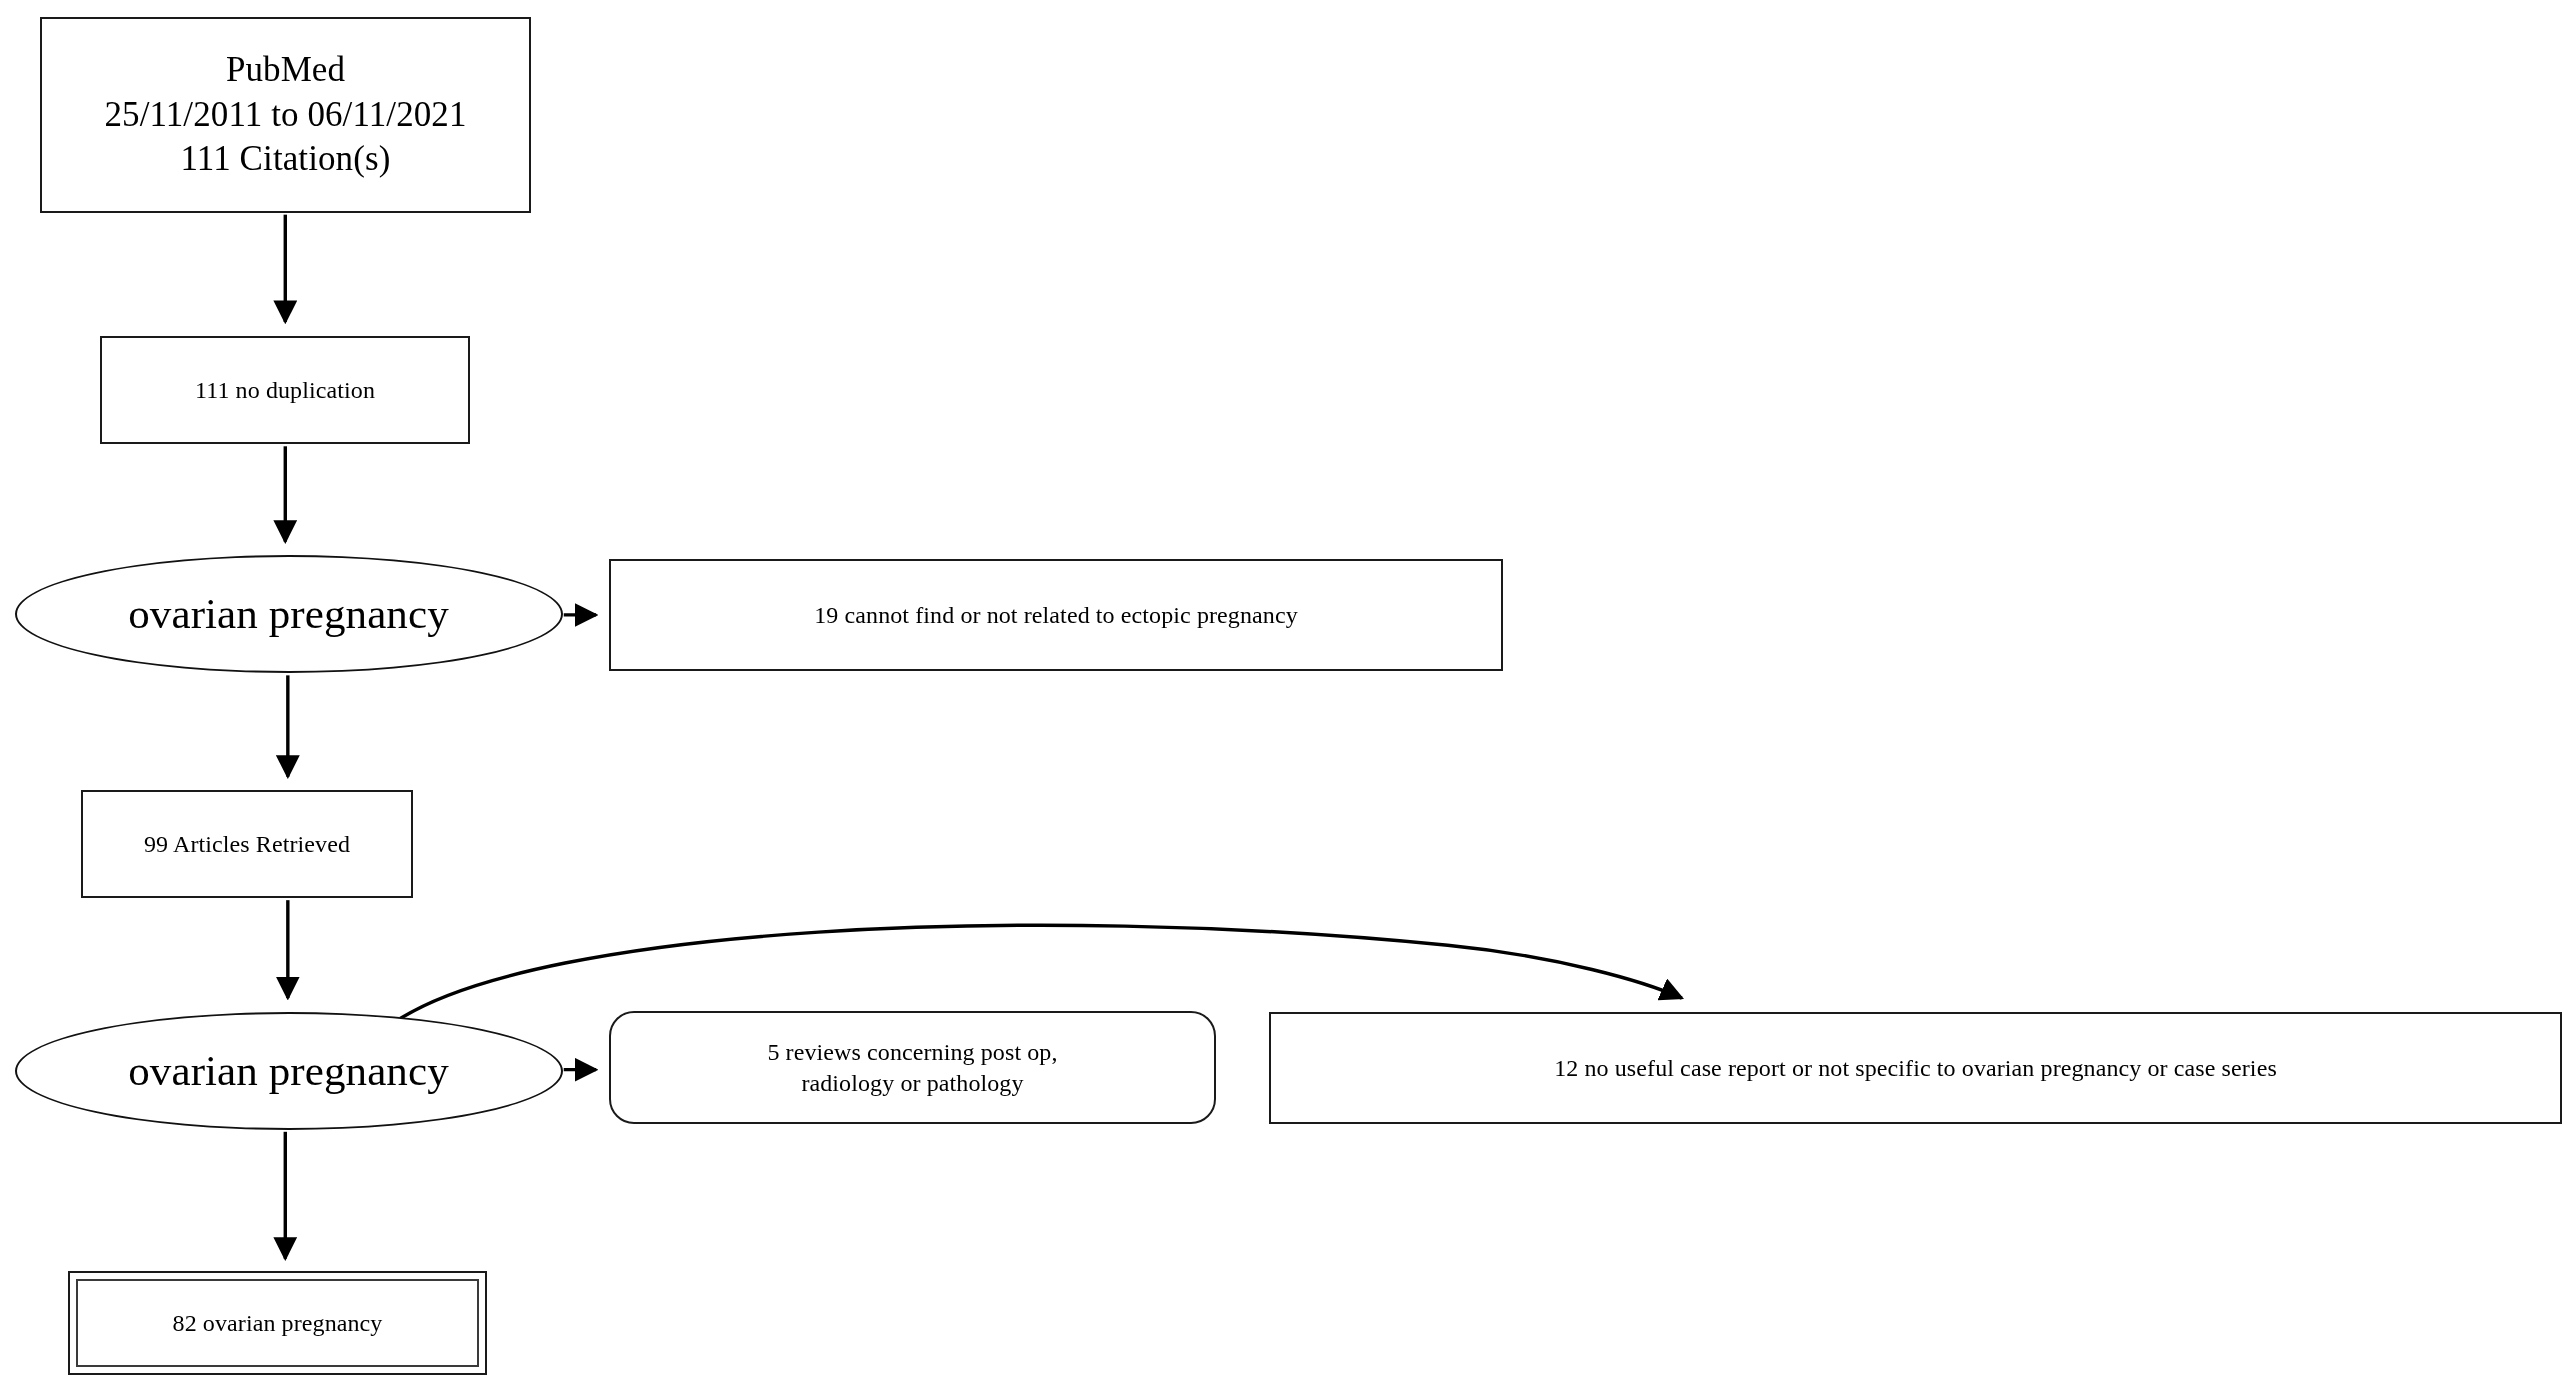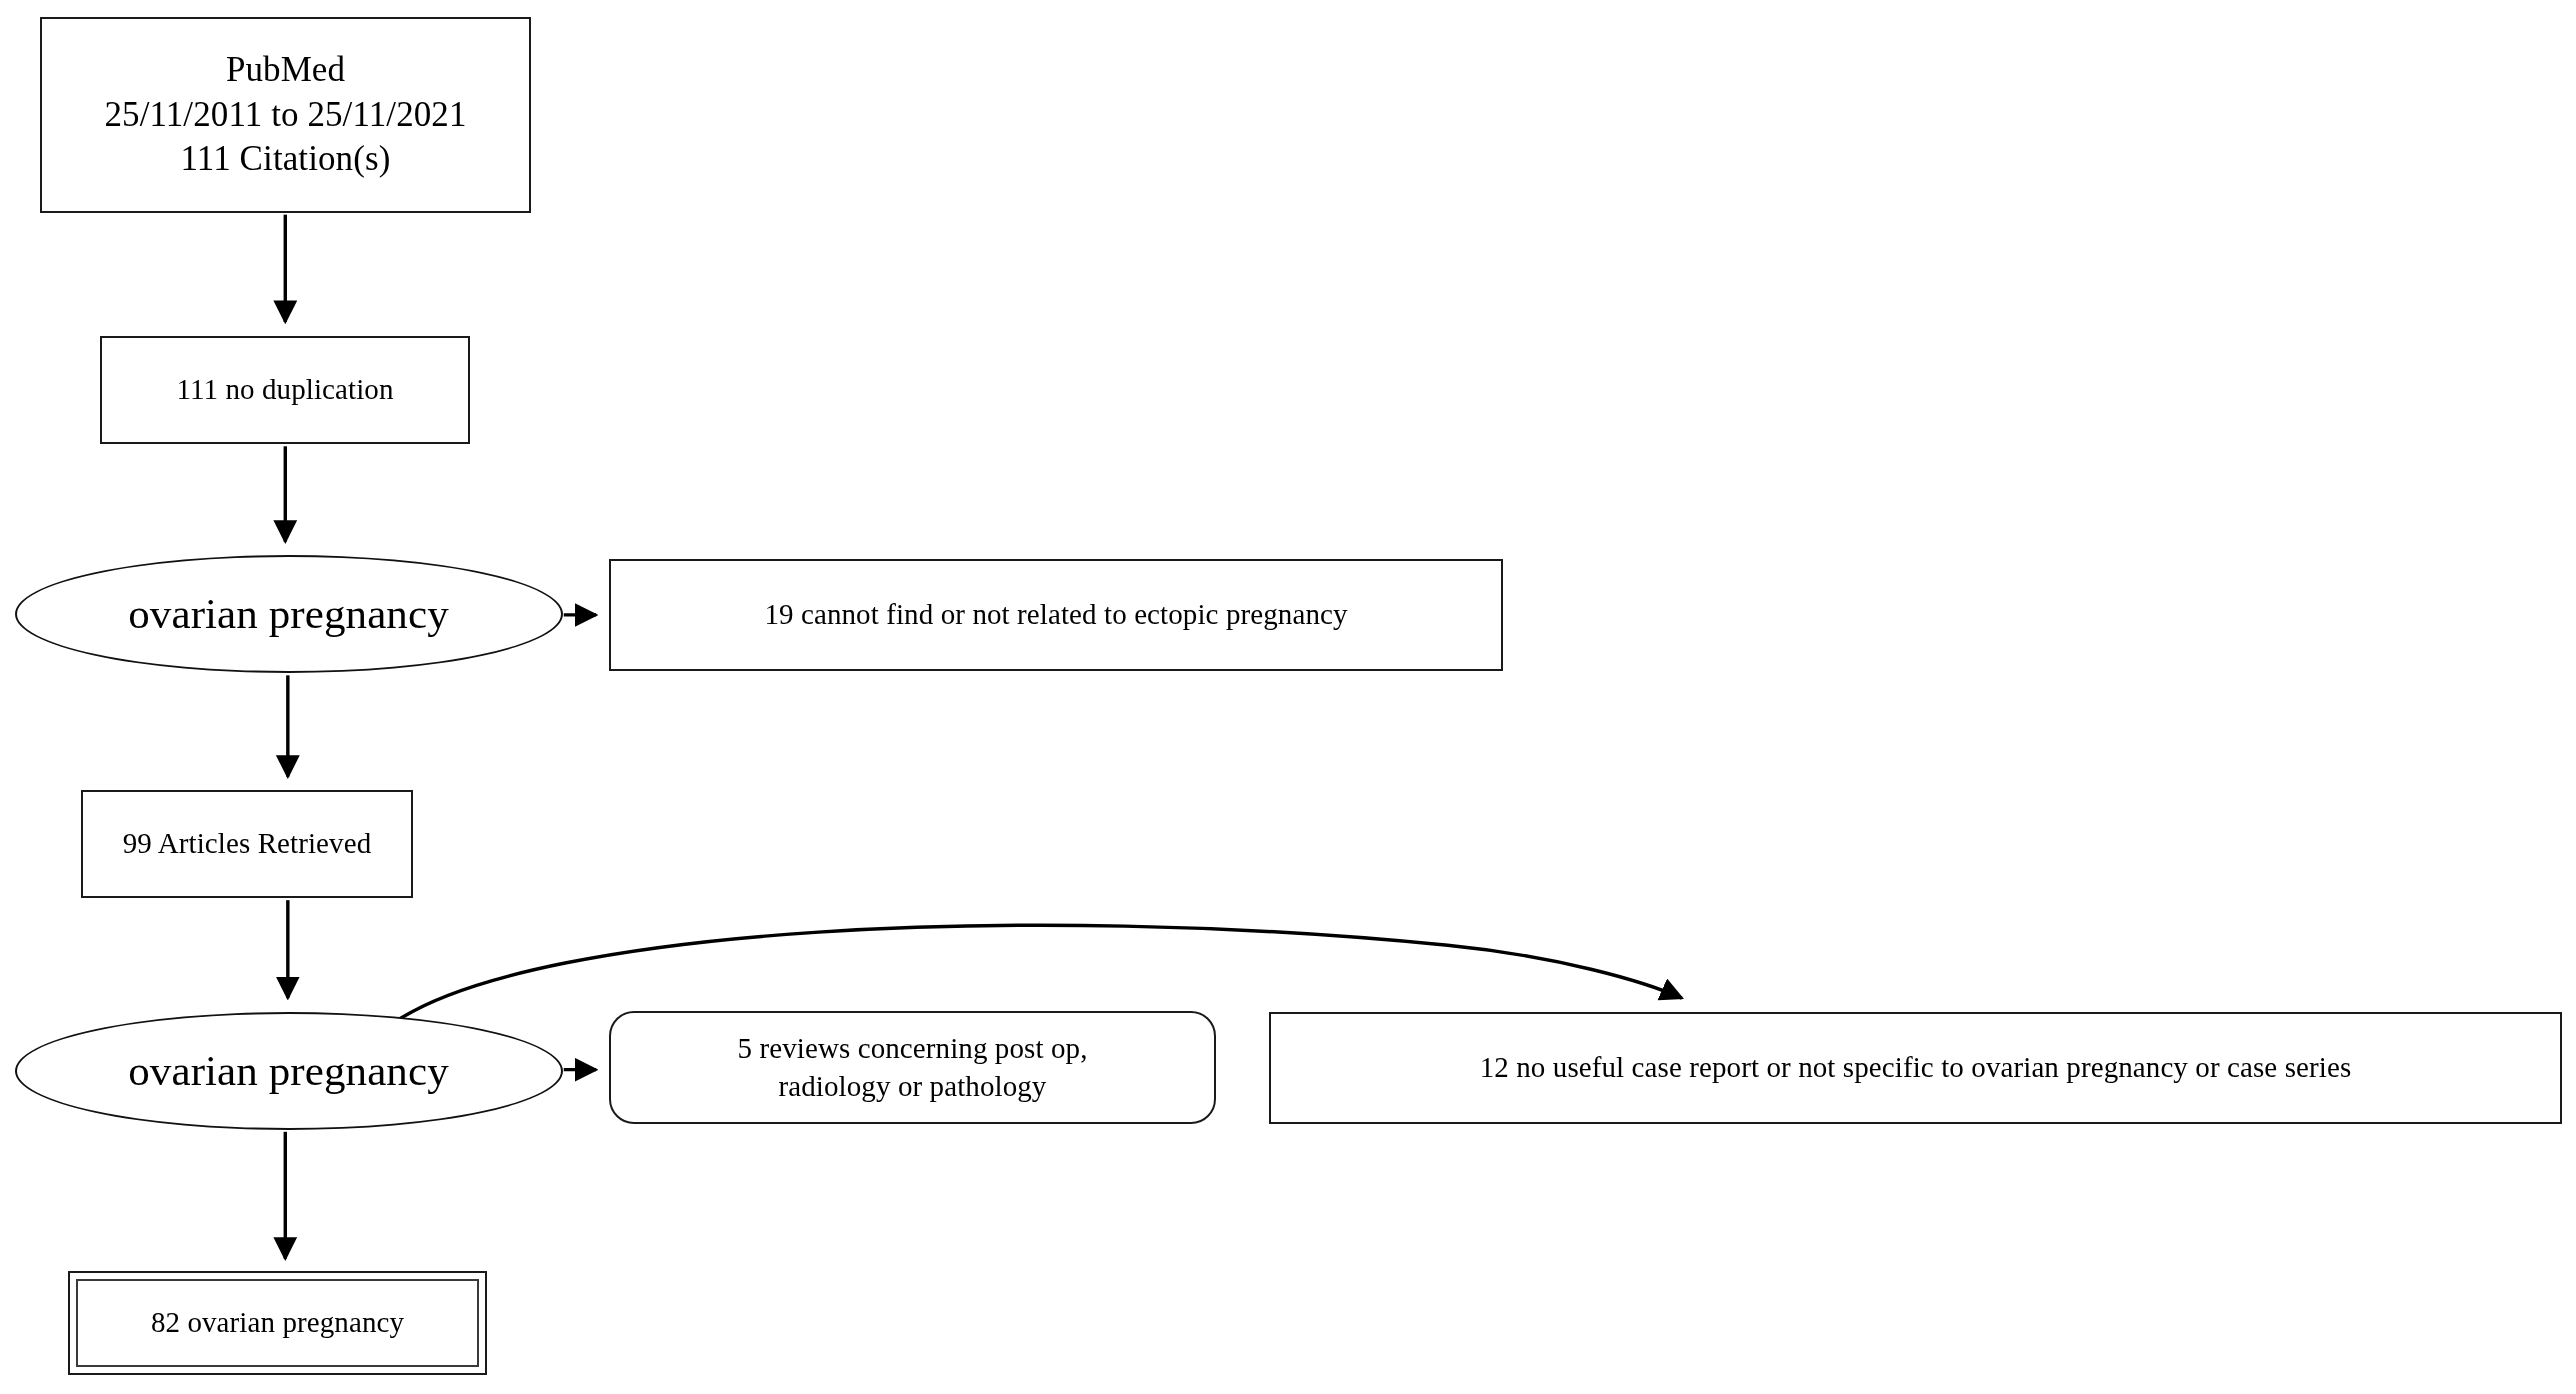--- a/index.html
+++ b/index.html
@@ -53,21 +53,21 @@
     align-items: center;
     justify-content: center;
     text-align: center;
   }
   .label {
     line-height: 1.28;
     white-space: pre-line;
     letter-spacing: 0.1px;
   }
   .fs-big   { font-size: 35px; }
-  .fs-mid   { font-size: 29px; }
+  .fs-mid   { font-size: 24px; }
   .fs-small { font-size: 43px; text-align: right; }
 
   
   #node-source        { left: 40px;   top: 17px;   width: 491px;  height: 196px; }
   #node-nodup         { left: 100px;  top: 336px;  width: 370px;  height: 108px; }
   #node-screen1       { left: 14.5px;   top: 555px;  width: 548px;  height: 118px; }
   #node-excl1         { left: 609px;  top: 559px;  width: 894px; height: 112px; }
   #node-retrieved     { left: 81px;   top: 790px;  width: 332px;  height: 108px; }
   #node-screen2       { left: 14.5px;   top: 1012px; width: 548px;  height: 118px; }
   #node-excl2         { left: 609px;  top: 1011px; width: 607px;  height: 113px; border-radius: 25px; }
@@ -114,21 +114,21 @@
       <path d="M 470 1196 C 640 1090, 1200 1060, 1700 1110 C 1830 1123, 1930 1152, 1975 1172" fill="none" stroke="#000000" stroke-width="4" marker-end="url(#arrow)"></path>
     </g>
 
     <g>
       <line x1="335" y1="1329" x2="335" y2="1478" stroke="#000000" stroke-width="4" marker-end="url(#arrow)"></line>
     </g>
   </svg>
 
   <div class="node box" id="node-source">
     <span class="label fs-big">PubMed
-25/11/2011 to 25/11/2021
+25/11/2011 to 06/11/2021
 111 Citation(s)</span>
   </div>
 
   <div class="node box" id="node-nodup">
     <span class="label fs-mid">111 no duplication</span>
   </div>
 
   <div class="node ellipse" id="node-screen1">
     <span class="label fs-small">ovarian pregnancy</span>
   </div>

